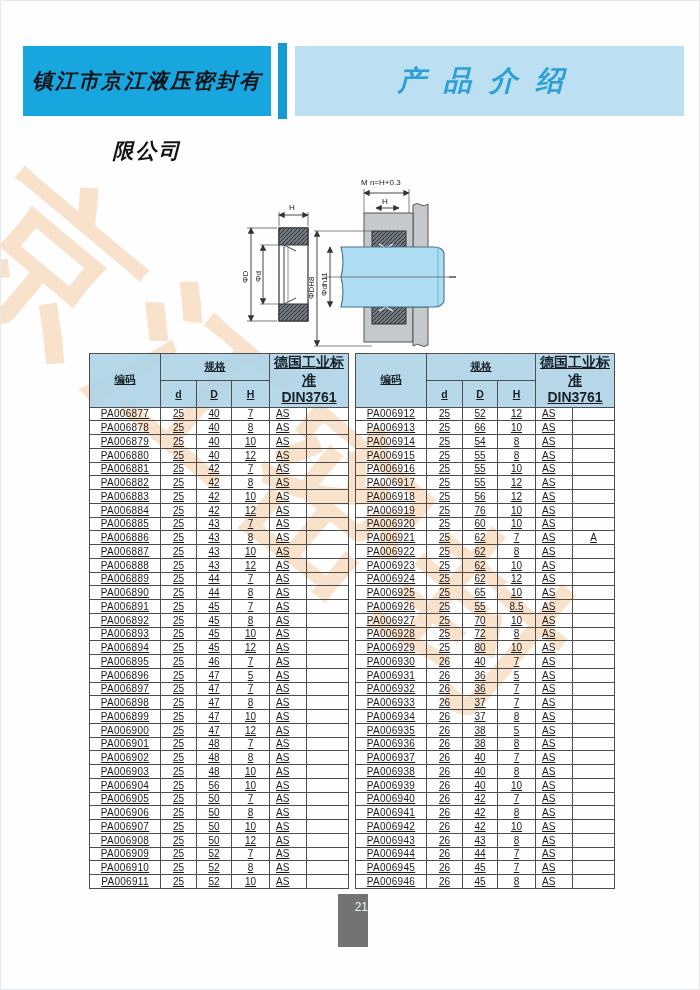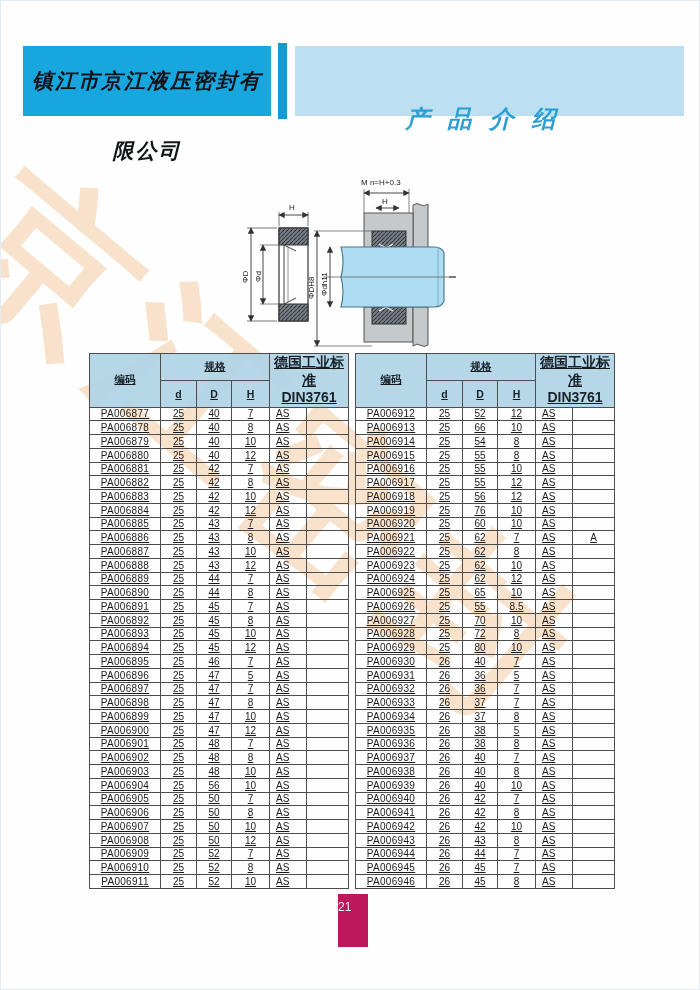--- a/index.html
+++ b/index.html
@@ -14,22 +14,22 @@
     font-family:"DejaVu Serif","Liberation Serif",serif;pointer-events:none;}
 
   
   .band-dark{position:absolute;left:22px;top:45px;width:248px;height:70px;background:#18a6df;z-index:2;}
   .band-stripe{position:absolute;left:277px;top:42px;width:9px;height:76px;background:#149bd4;z-index:2;}
   .band-light{position:absolute;left:294px;top:45px;width:389px;height:70px;background:#bce0f2;z-index:2;}
   .company{position:absolute;left:0;right:0;top:0;height:70px;line-height:70px;text-align:center;
     font-size:21px;font-weight:bold;font-style:italic;color:#101418;
     font-family:"DejaVu Serif","Liberation Serif",serif;letter-spacing:2px;border-radius:17px;}
   .section{position:absolute;left:0;right:0;top:0;height:70px;line-height:70px;text-align:center;
-    font-size:24px;font-weight:bold;font-style:italic;color:#2b9fd6;letter-spacing:18px;padding-left:0;
-    font-family:"DejaVu Serif","Liberation Serif",serif;margin-top:38px;}
+    font-size:28px;font-weight:bold;font-style:italic;color:#2b9fd6;letter-spacing:18px;padding-left:0;
+    font-family:"DejaVu Serif","Liberation Serif",serif;}
 
   
   .page-title{position:absolute;left:0;right:0;top:134px;z-index:2;text-align:center;
     font-size:20px;font-weight:bold;color:#23a7c8;letter-spacing:3px;}
 
   
   .diagram{position:absolute;left:225px;top:170px;z-index:2;}
   .dim-text{font-size:8px;fill:#222;font-family:"Liberation Sans",sans-serif;}
 
   
@@ -38,22 +38,22 @@
   .spec-table.left{left:88px;}
   .spec-table.right{left:354px;}
   .spec-table th,.spec-table td{border:1px solid #4d4d4d;padding:0;text-align:center;overflow:hidden;}
   .spec-table thead th{background:rgba(175,212,230,.92);font-size:10.5px;font-weight:bold;color:#18222a;height:18px;}
   .spec-table thead .din{font-size:14px;line-height:1.25;margin-top:48px;}
   .spec-table tbody td{height:12.75px;background:transparent;}
   .spec-table td.code{letter-spacing:.3px;}
   .spec-table td.din-val{text-align:left;padding-left:6px;}
 
   
-  .page-tab{position:absolute;left:337px;top:893px;width:30px;height:53px;background:#be185d;z-index:2;
-    text-align:left;font-size:12px;color:#e9f5fc;padding-top:6px;box-sizing:border-box;}
+  .page-tab{position:absolute;left:337px;top:893px;width:30px;height:53px;background:#737373;z-index:2;
+    text-align:right;font-size:12px;color:#e9f5fc;padding-top:6px;box-sizing:border-box;}
 </style>
 </head>
 <body>
 
 <div class="page">
 
   <div class="watermark">京江密封</div>
 
   <div class="band-dark">
     <div class="company">镇江市京江液压密封有限公司</div>

